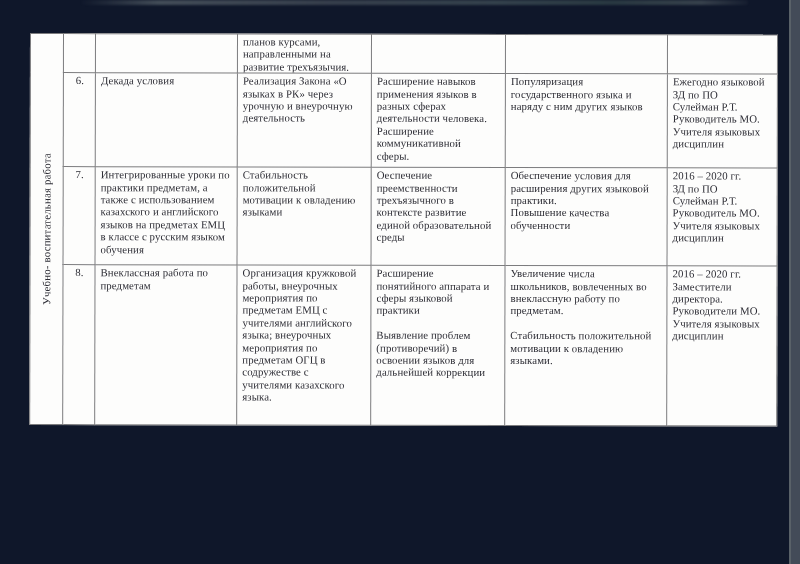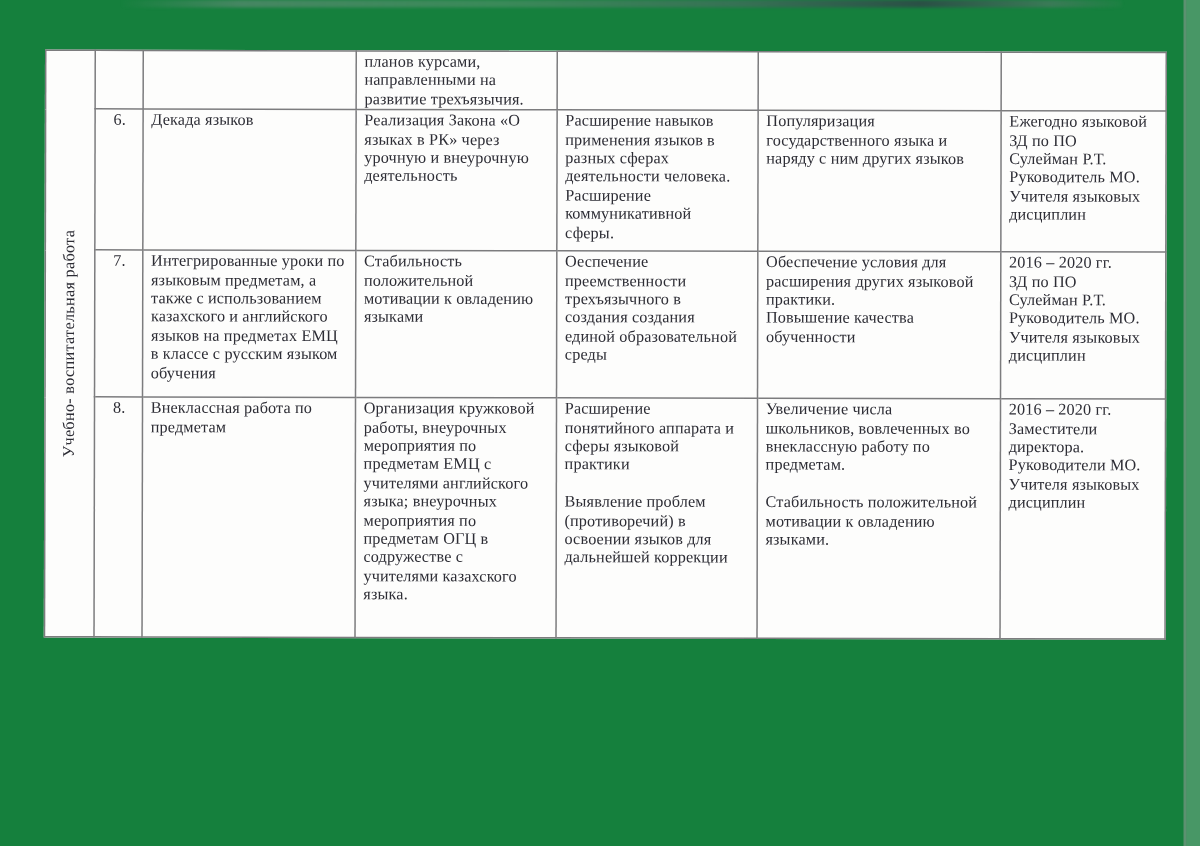--- a/index.html
+++ b/index.html
@@ -1,21 +1,21 @@
 <!DOCTYPE html>
 <html><head>
 <meta charset="utf-8">
 <style>
   html, body { margin: 0; padding: 0; }
   body { width: 800px; height: 564px; overflow: hidden; }
   .page {
     position: relative;
     width: 800px;
     height: 564px;
-    background: #15803d;
+    background: #0f172a;
     font-family: "Liberation Serif", "DejaVu Serif", serif;
     color: #2d2d35;
   }
   
   .streak-top {
     position: absolute; top: 0; left: 80px; width: 668px; height: 5px;
     border-radius: 2px;
     filter: blur(1.2px);
     background: linear-gradient(to right,
       rgba(140,150,150,0) 0%,
@@ -95,21 +95,21 @@
         <td></td>
         <td>планов курсами,
 направленными на
 развитие трехъязычия.</td>
         <td></td>
         <td></td>
         <td></td>
       </tr>
       <tr class="r1">
         <td class="num">6.</td>
-        <td>Декада языков</td>
+        <td>Декада условия</td>
         <td>Реализация Закона «О
 языках в РК» через
 урочную и внеурочную
 деятельность</td>
         <td>Расширение навыков
 применения языков в
 разных сферах
 деятельности человека.
 Расширение
 коммуникативной
@@ -120,34 +120,34 @@
         <td>Ежегодно языковой
 ЗД по ПО
 Сулейман Р.Т.
 Руководитель МО.
 Учителя языковых
 дисциплин</td>
       </tr>
       <tr class="r2">
         <td class="num">7.</td>
         <td>Интегрированные уроки по
-языковым предметам, а
+практики предметам, а
 также с использованием
 казахского и английского
 языков на предметах ЕМЦ
 в классе с русским языком
 обучения</td>
         <td>Стабильность
 положительной
 мотивации к овладению
 языками</td>
         <td>Оеспечение
 преемственности
 трехъязычного в
-создания создания
+контексте развитие
 единой образовательной
 среды</td>
         <td>Обеспечение условия для
 расширения других языковой
 практики.
 Повышение качества
 обученности</td>
         <td>2016 – 2020 гг.
 ЗД по ПО
 Сулейман Р.Т.

